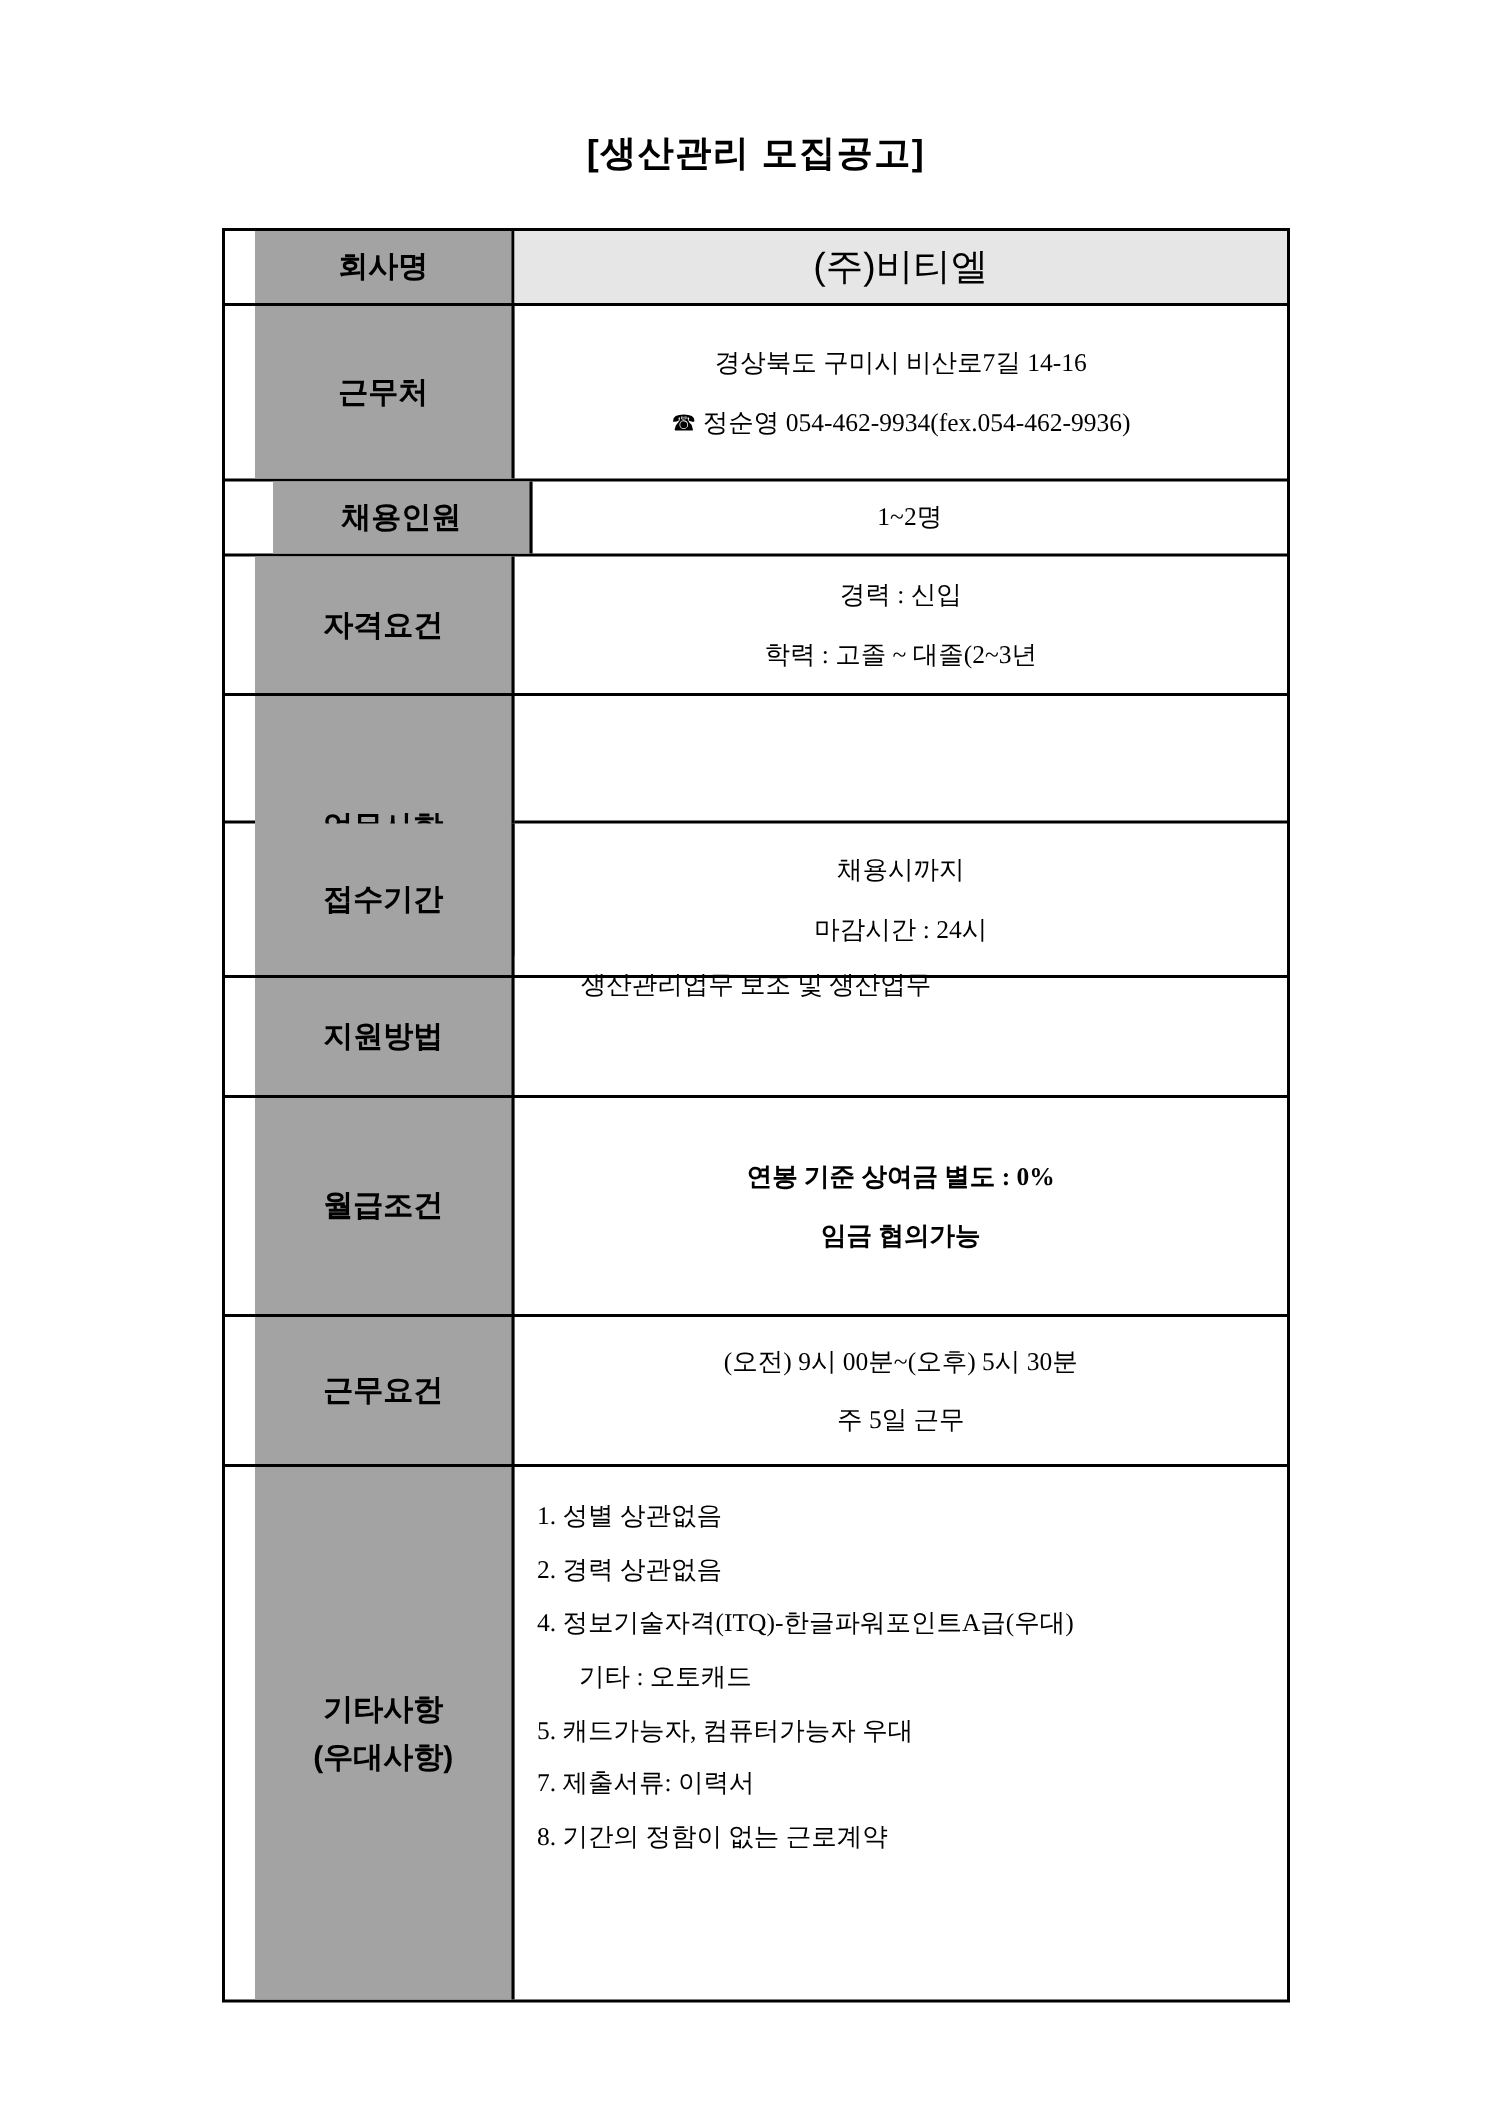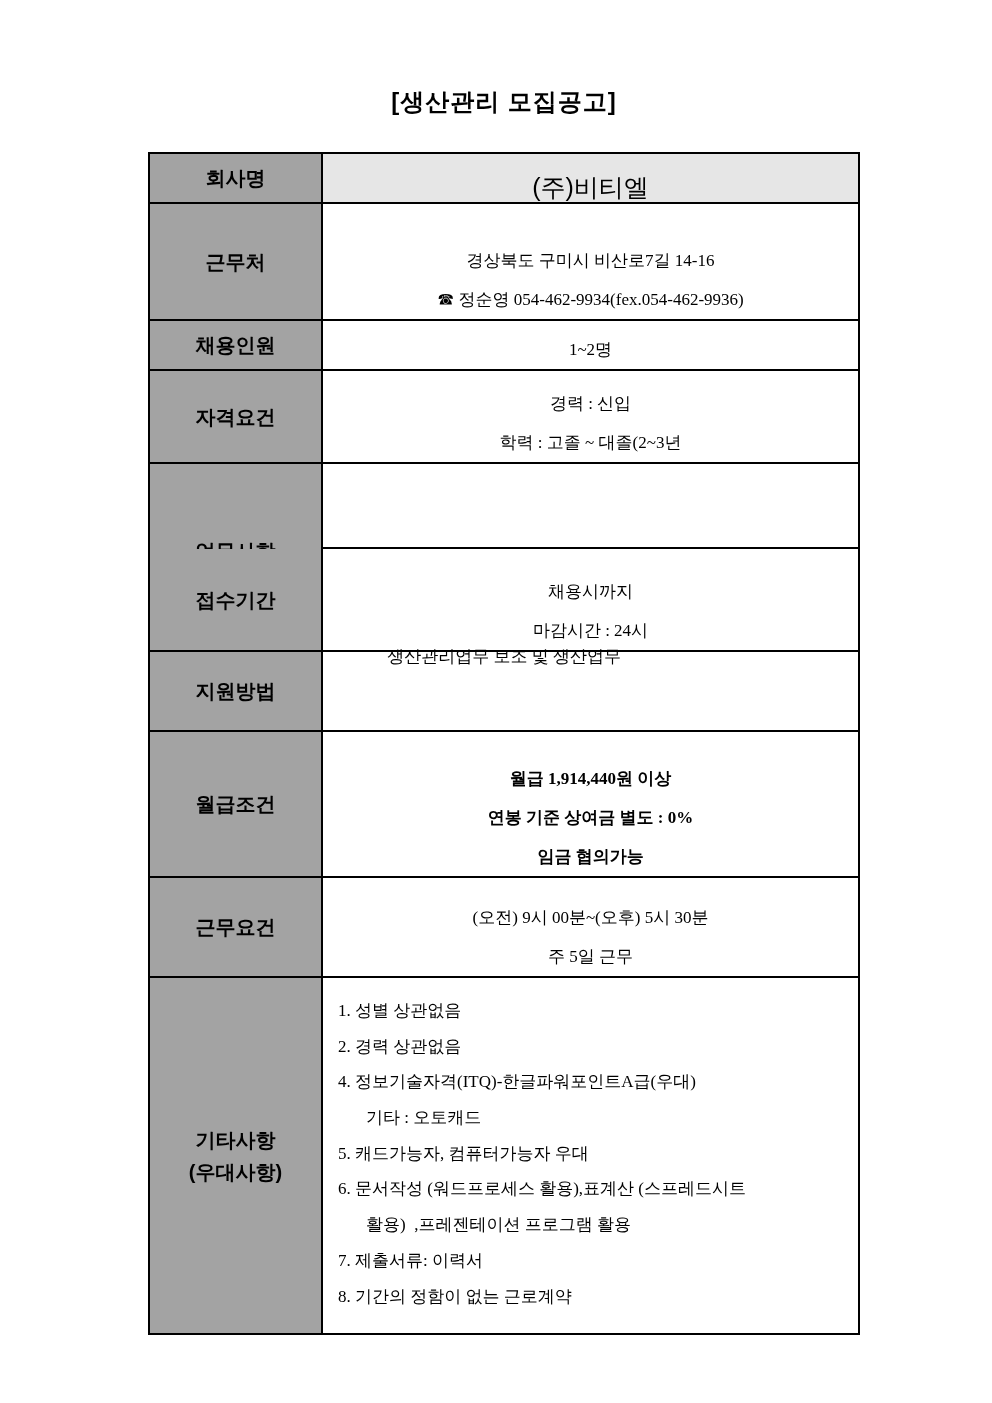--- a/index.html
+++ b/index.html
@@ -28,26 +28,26 @@
   }
   .row{display:flex;box-sizing:border-box;}
   .row + .row{border-top:2px solid var(--border-color);}
   .label-cell{
     flex:0 0 173px;width:173px;box-sizing:border-box;
     border-right:2px solid var(--border-color);
     background:var(--label-bg);
     display:flex;align-items:center;justify-content:center;
     text-align:center;white-space:pre-line;
     font-family:"Liberation Sans","DejaVu Sans",sans-serif;
-    font-size:20px;font-weight:bold;line-height:1.6;
+    font-size:20px;font-weight:bold;line-height:1.6;margin-left:20px;
   }
   .content-cell{
     flex:1;box-sizing:border-box;
     display:flex;flex-direction:column;
-    align-items:center;justify-content:flex-end;
+    align-items:center;justify-content:center;
     font-size:17px;line-height:2.3;
     text-align:center;
   }
   .content-line{white-space:pre;}
   .row.company .content-cell{
     background:var(--company-bg);
     font-family:"Liberation Sans","DejaVu Sans",sans-serif;
     font-size:25px;line-height:1.2;
   }
   .row.bold-content .content-cell{font-weight:bold;}
@@ -73,21 +73,21 @@
           <div class="content-line">(주)비티엘</div>
         </div>
       </div>
       <div class="row" style="height: 117px;">
         <div class="label-cell">근무처</div>
         <div class="content-cell">
           <div class="content-line">경상북도 구미시 비산로7길 14-16</div>
           <div class="content-line">☎ 정순영 054-462-9934(fex.054-462-9936)</div>
         </div>
       </div>
-      <div class="row" style="height: 50px;">
+      <div class="row" style="height: 50px; padding-left: 12px;">
         <div class="label-cell">채용인원</div>
         <div class="content-cell">
           <div class="content-line">1~2명</div>
         </div>
       </div>
       <div class="row" style="height: 93px;">
         <div class="label-cell">자격요건</div>
         <div class="content-cell">
           <div class="content-line">경력 : 신입</div>
           <div class="content-line">학력 : 고졸 ~ 대졸(2~3년</div>
@@ -105,41 +105,38 @@
           <div class="content-line">채용시까지</div>
           <div class="content-line">마감시간 : 24시</div>
         </div>
       </div>
       <div class="row" style="height: 80px;">
         <div class="label-cell">지원방법</div>
       </div>
       <div class="row bold-content" style="height: 146px;">
         <div class="label-cell">월급조건</div>
         <div class="content-cell">
-          <div class="content-line">월급 1,914,440원 이상</div>
           <div class="content-line">연봉 기준 상여금 별도 : 0%</div>
           <div class="content-line">임금 협의가능</div>
         </div>
       </div>
       <div class="row" style="height: 100px;">
         <div class="label-cell">근무요건</div>
         <div class="content-cell">
           <div class="content-line">(오전) 9시 00분~(오후) 5시 30분</div>
           <div class="content-line">주 5일 근무</div>
         </div>
       </div>
       <div class="row list" style="height: 357px;">
         <div class="label-cell">기타사항
 (우대사항)</div>
         <div class="content-cell">
           <div class="list-item">1. 성별 상관없음</div>
           <div class="list-item">2. 경력 상관없음</div>
           <div class="list-item">4. 정보기술자격(ITQ)-한글파워포인트A급(우대)
 기타 : 오토캐드</div>
           <div class="list-item">5. 캐드가능자, 컴퓨터가능자 우대</div>
-          <div class="list-item">6. 문서작성 (워드프로세스 활용),표계산 (스프레드시트
-활용)  ,프레젠테이션 프로그램 활용</div>
           <div class="list-item">7. 제출서류: 이력서</div>
           <div class="list-item">8. 기간의 정함이 없는 근로계약</div>
         </div>
       </div>
     </div>
 </div>
 
 </body></html>

